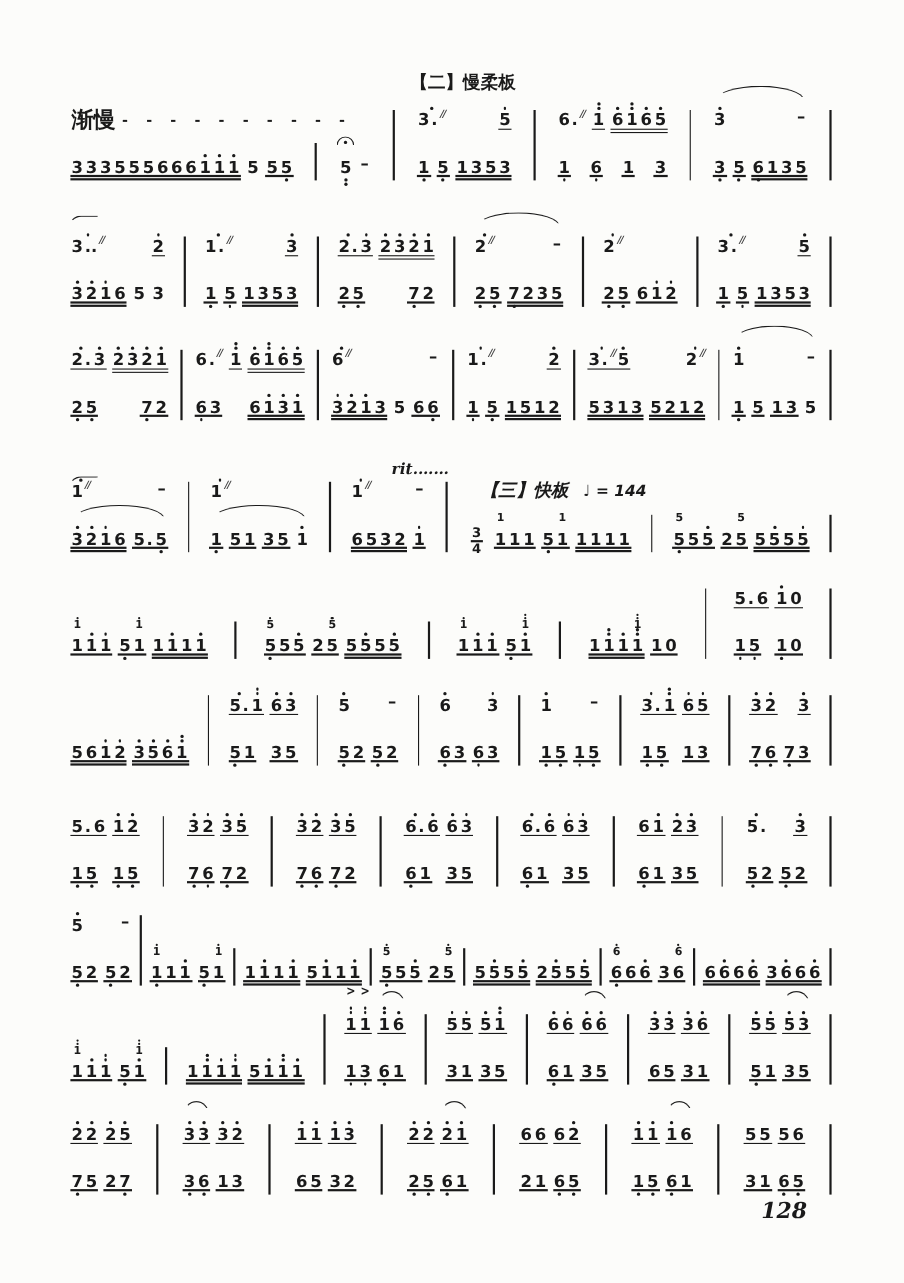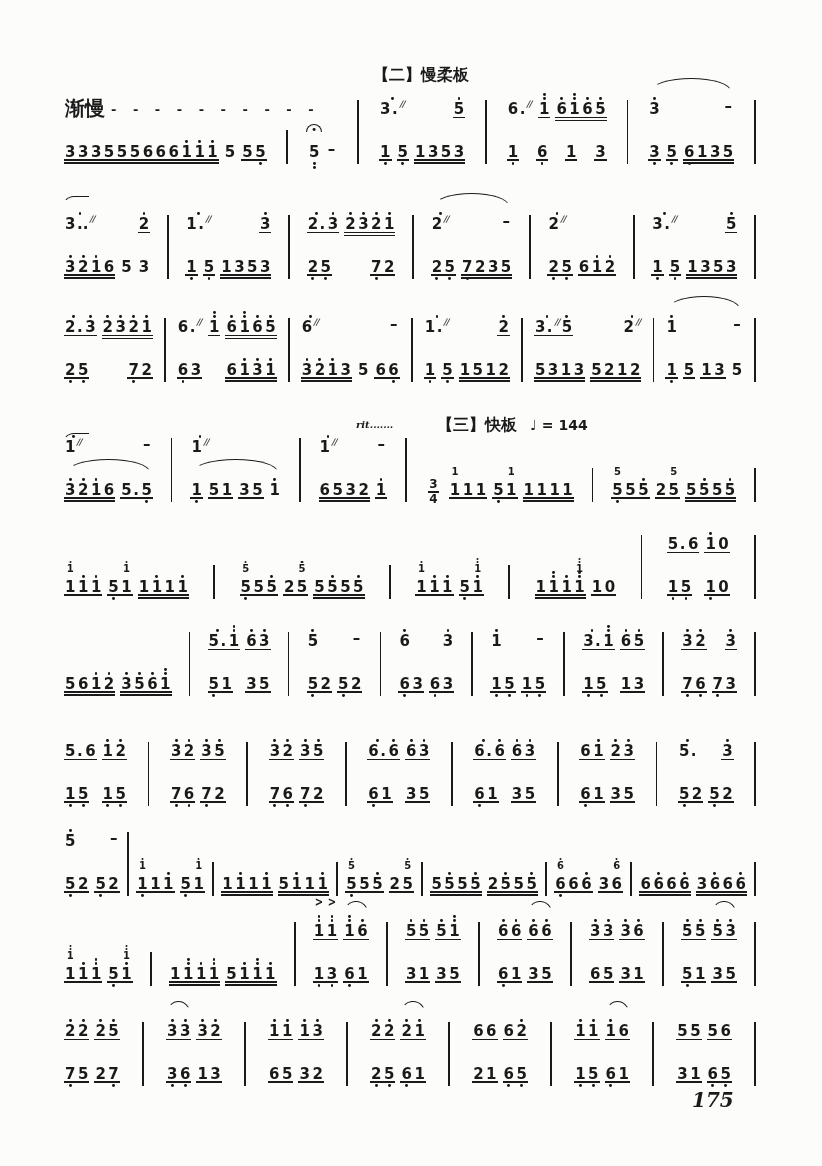--- a/index.html
+++ b/index.html
@@ -1,21 +1,21 @@
 <!DOCTYPE html>
 <html><head>
 <meta charset="utf-8">
 <style>
   html,body{margin:0;padding:0;background:#e8e8e4;}
   #page{position:relative;width:822px;height:1166px;background:#fcfcfa;margin:0 auto;
         font-family:"DejaVu Sans",sans-serif;color:#1a1a1a;overflow:hidden;}
   
   .ann{position:absolute;white-space:nowrap;}
   .cn{font-weight:bold;font-size:20px;font-family:"DejaVu Sans",sans-serif;}
-  .rit{font-family:"DejaVu Serif",serif;font-style:italic;font-weight:bold;font-size:10px;}
+  .rit{font-family:"DejaVu Serif",serif;font-style:italic;font-weight:bold;font-size:14px;}
   .tempo{font-weight:bold;font-size:14px;}
   .pagenum{font-family:"DejaVu Serif",serif;font-style:italic;font-weight:bold;font-size:20px;}
   .dashes{font-weight:bold;letter-spacing:6px;font-size:13px;vertical-align:1px;margin-left:6px;}
   
   .sys{position:absolute;left:64px;width:694px;display:flex;justify-content:space-between;align-items:flex-end;}
   .meas{display:flex;flex-direction:column;justify-content:flex-end;gap:6px;}
   .vl{display:flex;justify-content:space-between;align-items:flex-end;gap:5px;position:relative;min-height:33px;}
   .bar{width:1.7px;background:#1a1a1a;align-self:flex-end;margin:0 2px 5px 2px;}
   
   .grp{position:relative;display:inline-flex;gap:2.5px;padding:0 1px;}
@@ -51,21 +51,21 @@
 </style>
 </head>
 <body>
 
 <div id="page">
   <div class="ann" style="left:65px;top:95px;">
     <span class="cn">渐慢</span><span class="dashes">- - - - - - - - - -</span>
   </div>
   <div class="ann cn" style="left:373px;top:65px;font-size:16px;">【二】慢柔板</div>
   <div class="ann rit" style="left:356px;top:419px;">rit.……</div>
-  <div class="ann" style="left:437px;top:415px;">
+  <div class="ann" style="left:437px;top:436px;font-style:italic;">
     <span class="cn" style="font-size:16px;">【三】快板</span>
     <span class="tempo" style="margin-left:8px;">♩</span>
     <span class="tempo">= 144</span>
   </div>
   <div class="arcfrag" style="left:62px;top:196px;"></div>
   <div class="arcfrag" style="left:62px;top:433px;"></div>
   <div id="score">
       <div class="sys" style="top: 90px;">
         <div class="meas">
           <div class="vl">
@@ -5030,14 +5030,14 @@
                 <div class="bw">
                   <div class="dot"></div>
                 </div>
               </div>
             </div>
           </div>
         </div>
         <div class="bar" style="height: 64px;"></div>
       </div>
     </div>
-  <div class="ann pagenum" style="left:692px;top:1088px;">175</div>
+  <div class="ann pagenum" style="left:692px;top:1088px;">128</div>
 </div>
 
 </body></html>

